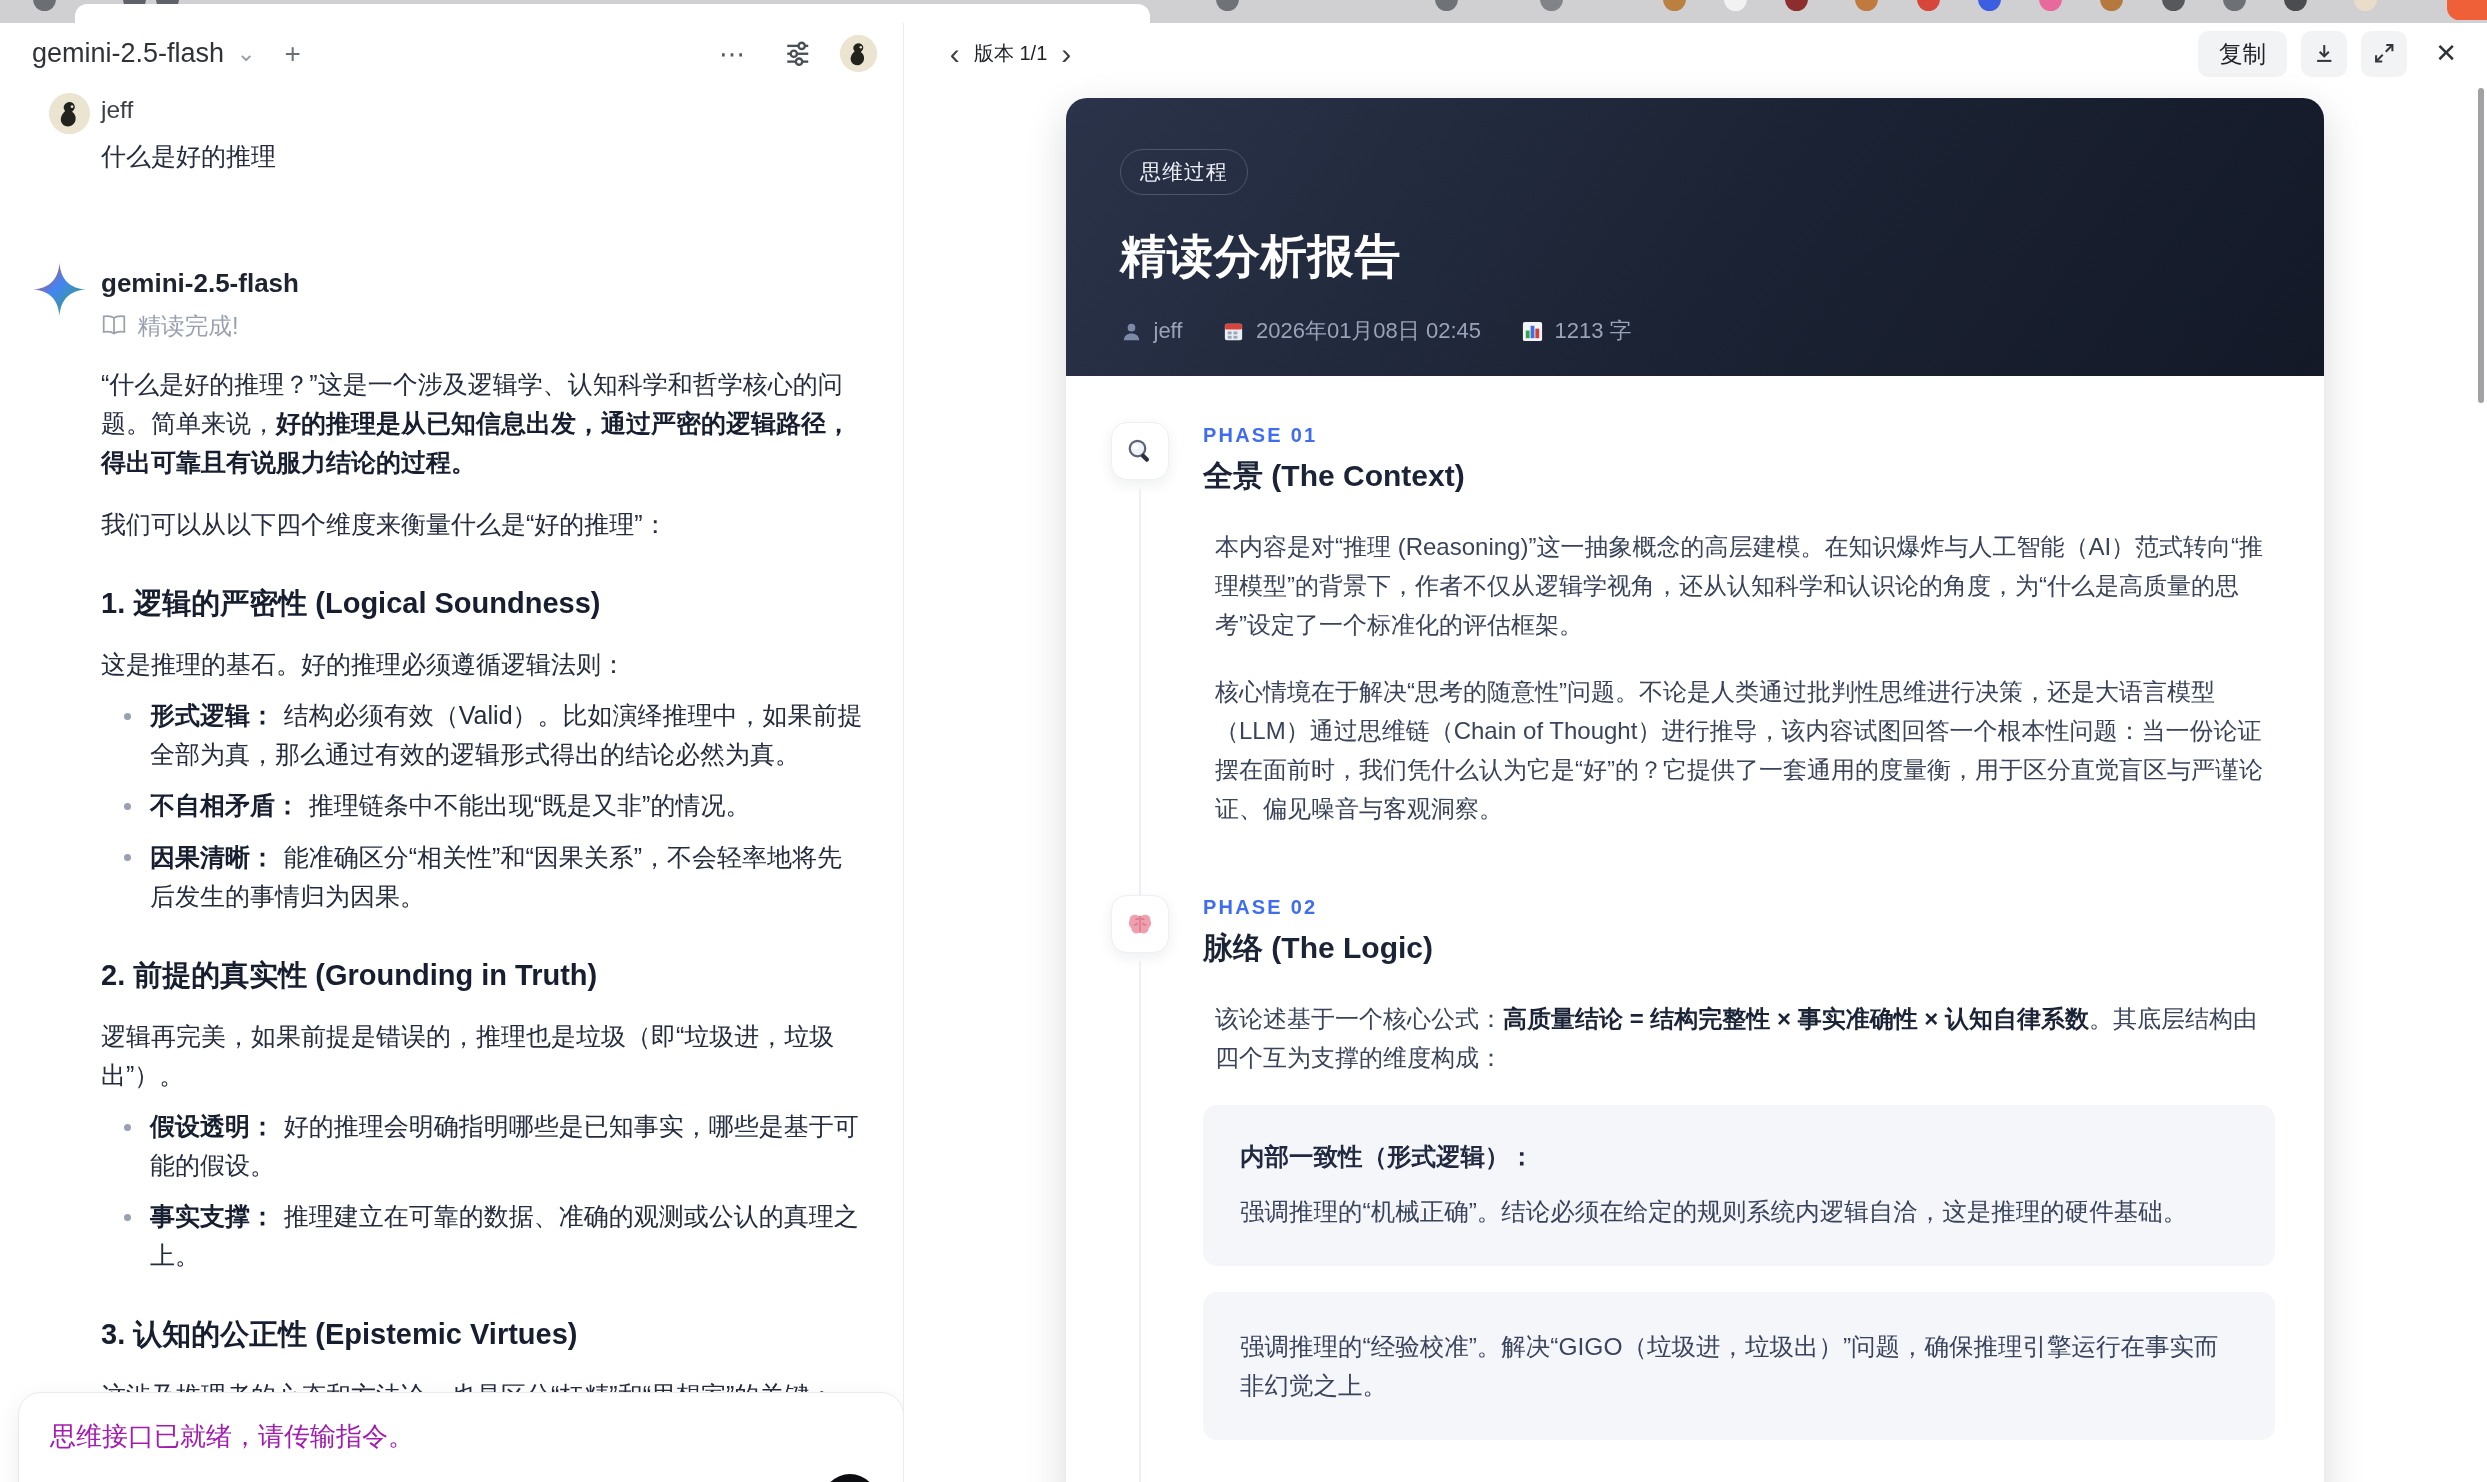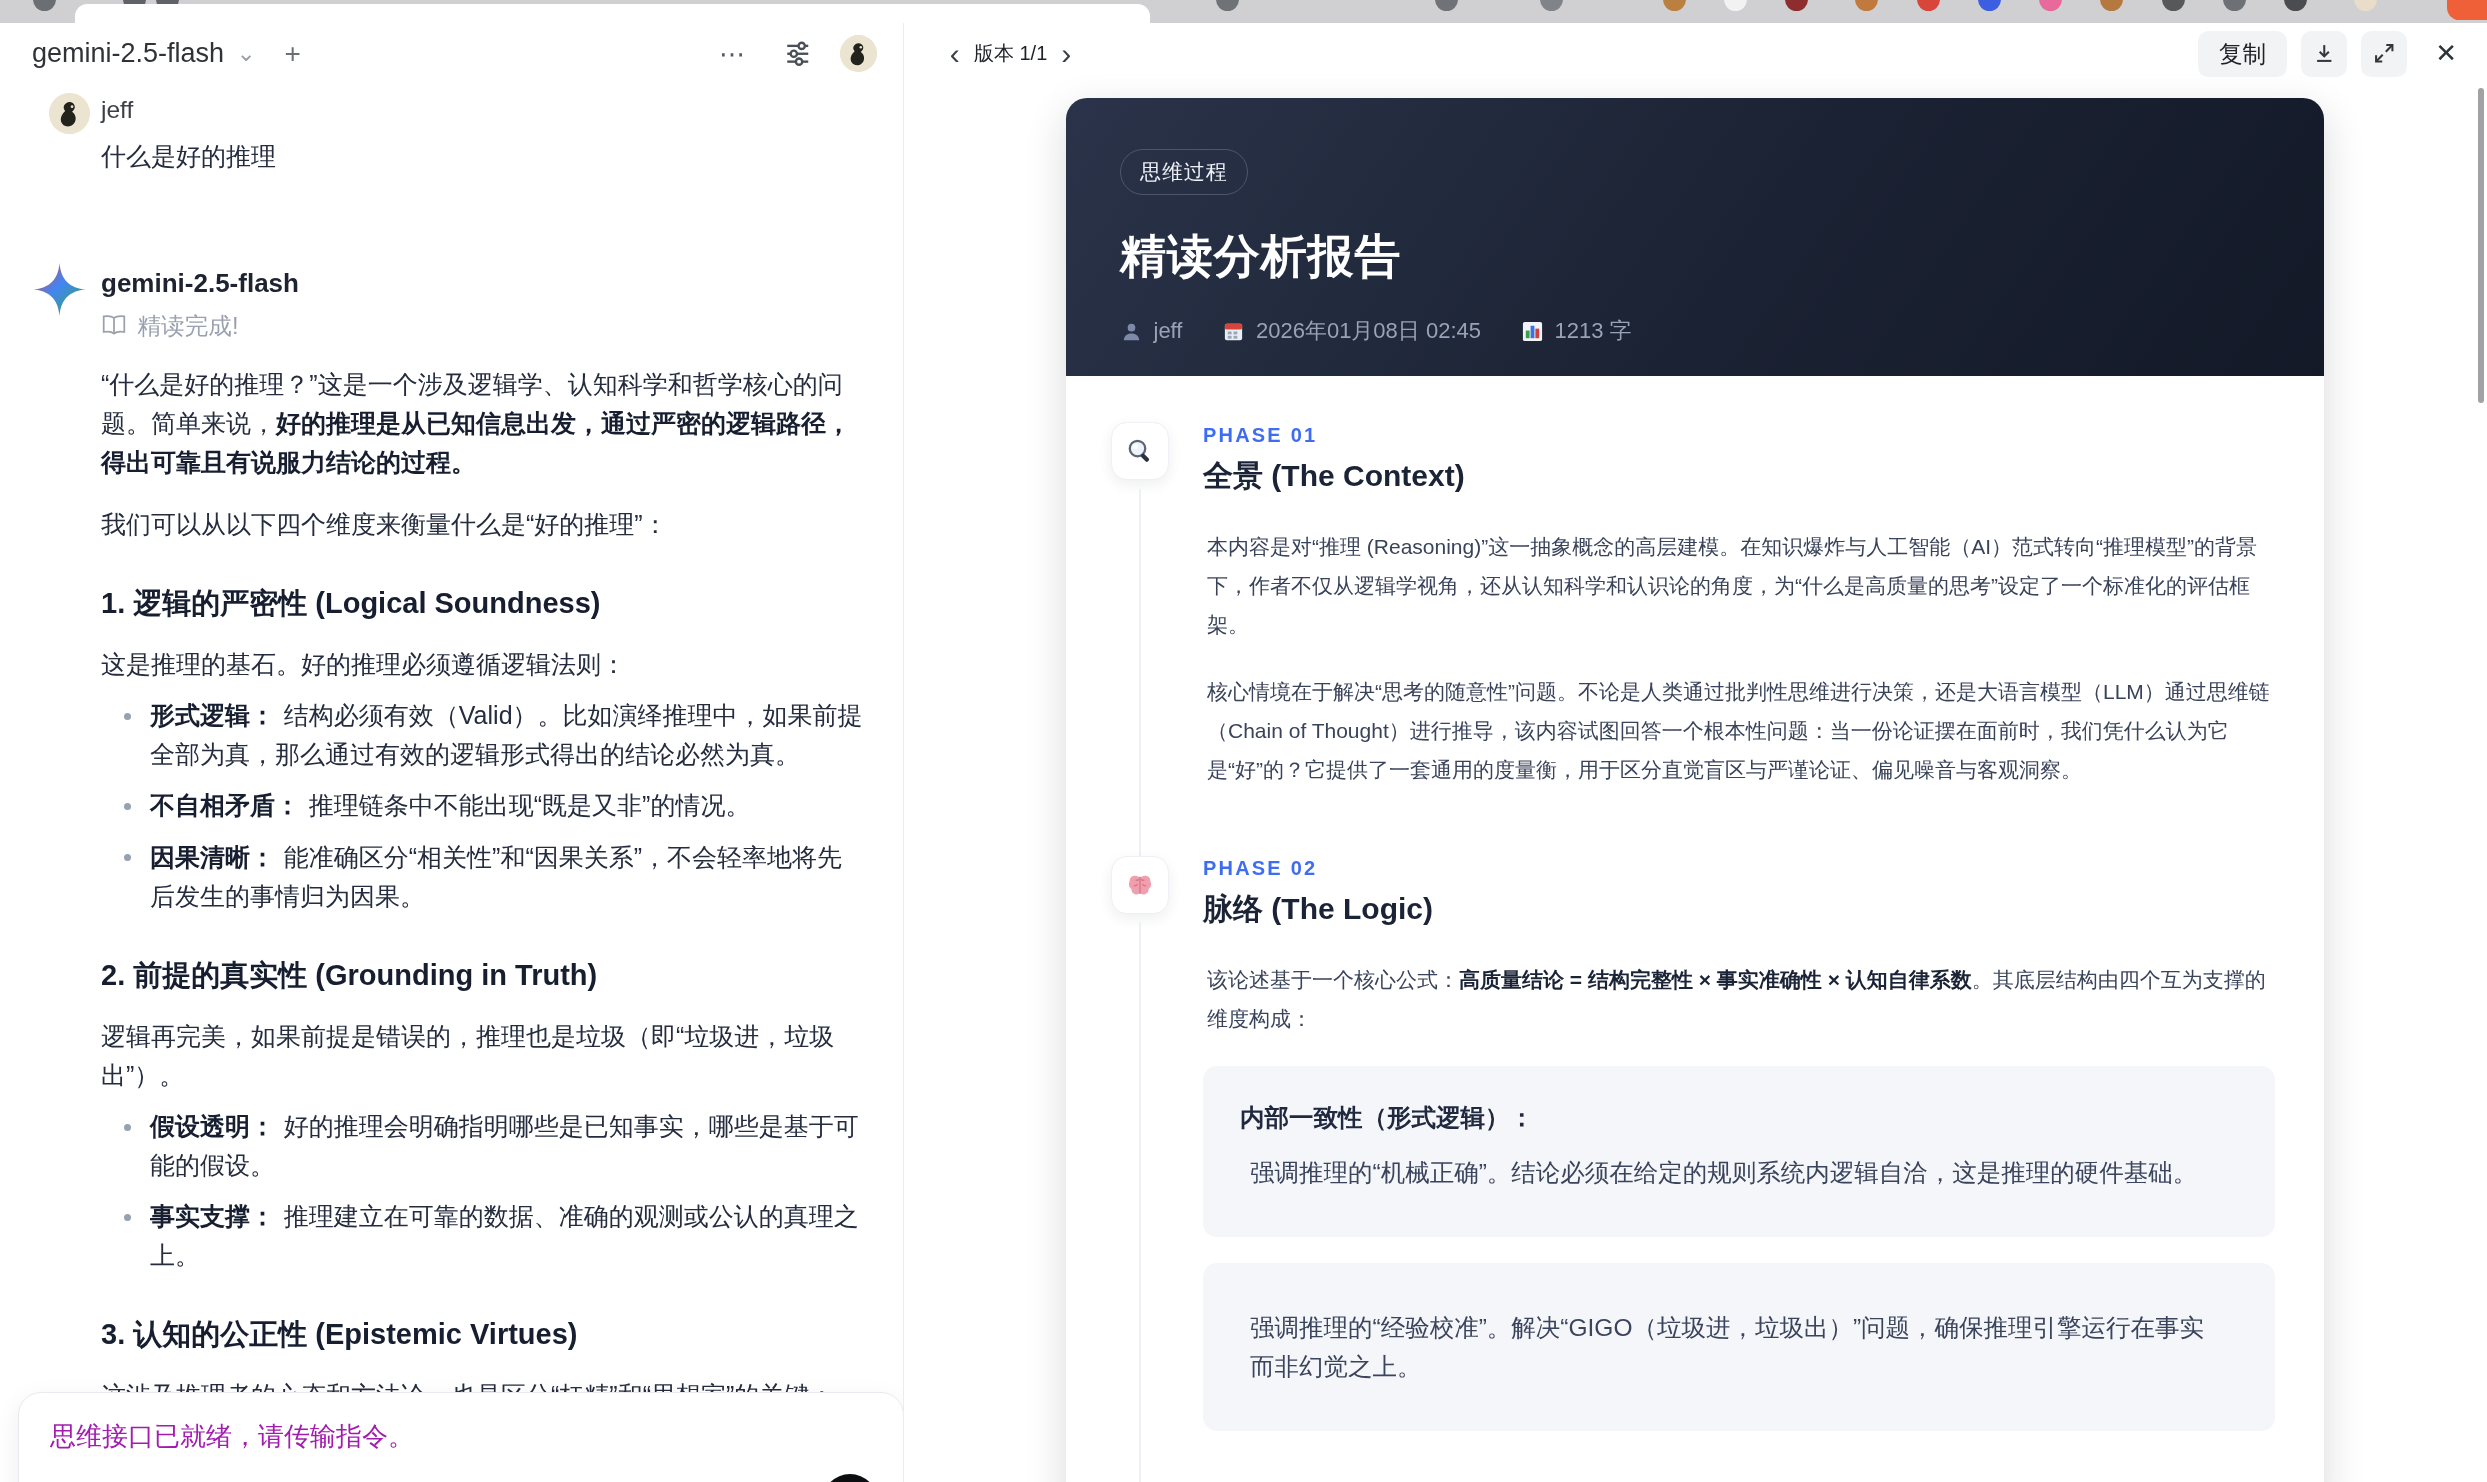--- a/index.html
+++ b/index.html
@@ -78,24 +78,24 @@
   
   .art-body{padding:46px 49px 0 44px;}
   .phase{display:flex;gap:33px;}
   .rail{width:60px;display:flex;flex-direction:column;align-items:center;flex:0 0 60px;}
   .icon-box{width:58px;height:58px;border-radius:15.8px;background:#fff;border:0.9px solid #eef0f5;
     box-shadow:0 4.4px 14px rgba(20,26,40,.07);display:flex;align-items:center;justify-content:center;}
   .rail-line{width:1.8px;flex:1;background:#edf0f4;margin-top:8.8px;}
   .pbody{flex:1;padding-bottom:39px;min-width:0;}
   .eyebrow{font-size:20px;font-weight:bold;color:var(--accent-blue);letter-spacing:2.2px;margin:1.8px 0 8.8px 0;}
   .ptitle{font-size:30px;font-weight:bold;color:#1b2336;margin:0 0 30px 0;}
-  .ptext{font-size:21px;line-height:39px;color:#39435a;margin:0 0 28px 4px;}
+  .ptext{font-size:24px;line-height:39px;color:#39435a;margin:0 0 28px 12px;}
   .pcard{background:var(--card-bg);border-radius:14px;padding:35px 37px;margin:0 0 26px 0;}
   .pcard-title{font-size:24.5px;font-weight:bold;color:#202940;margin:0 0 19px 0;}
-  .pcard-body{font-size:24.5px;line-height:39px;color:#3a445c;margin:10px;}
+  .pcard-body{font-size:24.5px;line-height:39px;color:#3a445c;margin:0;}
   
   .scrollbar-thumb{position:absolute;right:2.6px;top:65px;width:6.1px;height:315px;border-radius:3.5px;background:#a2a2a6;}
   svg{display:block;}
 </style>
 </head>
 <body>
 
 <div class="browser-strip">
   <div class="strip-stub" style="left:33px;background:#6b6e72;"></div>
   <div class="strip-stub" style="left:123px;background:#5f6perial266;background:#5f6266;"></div>

